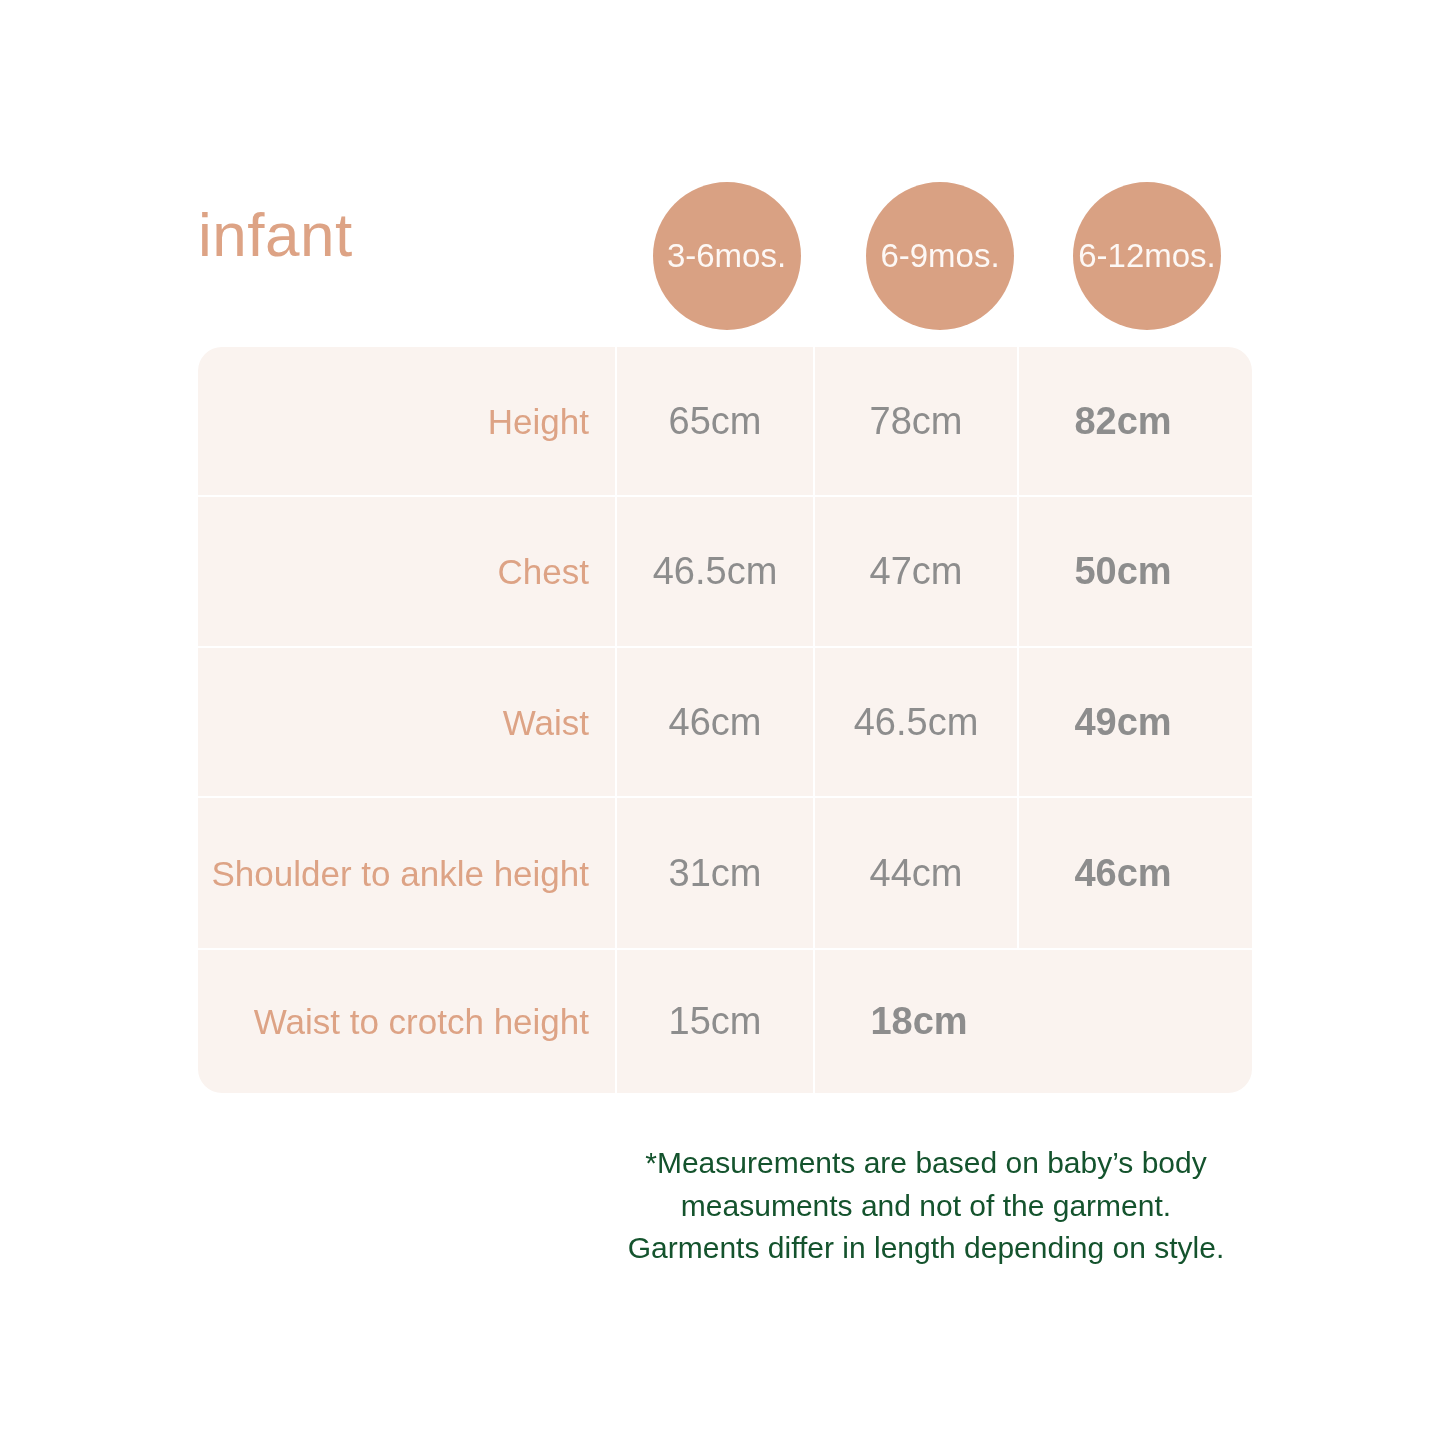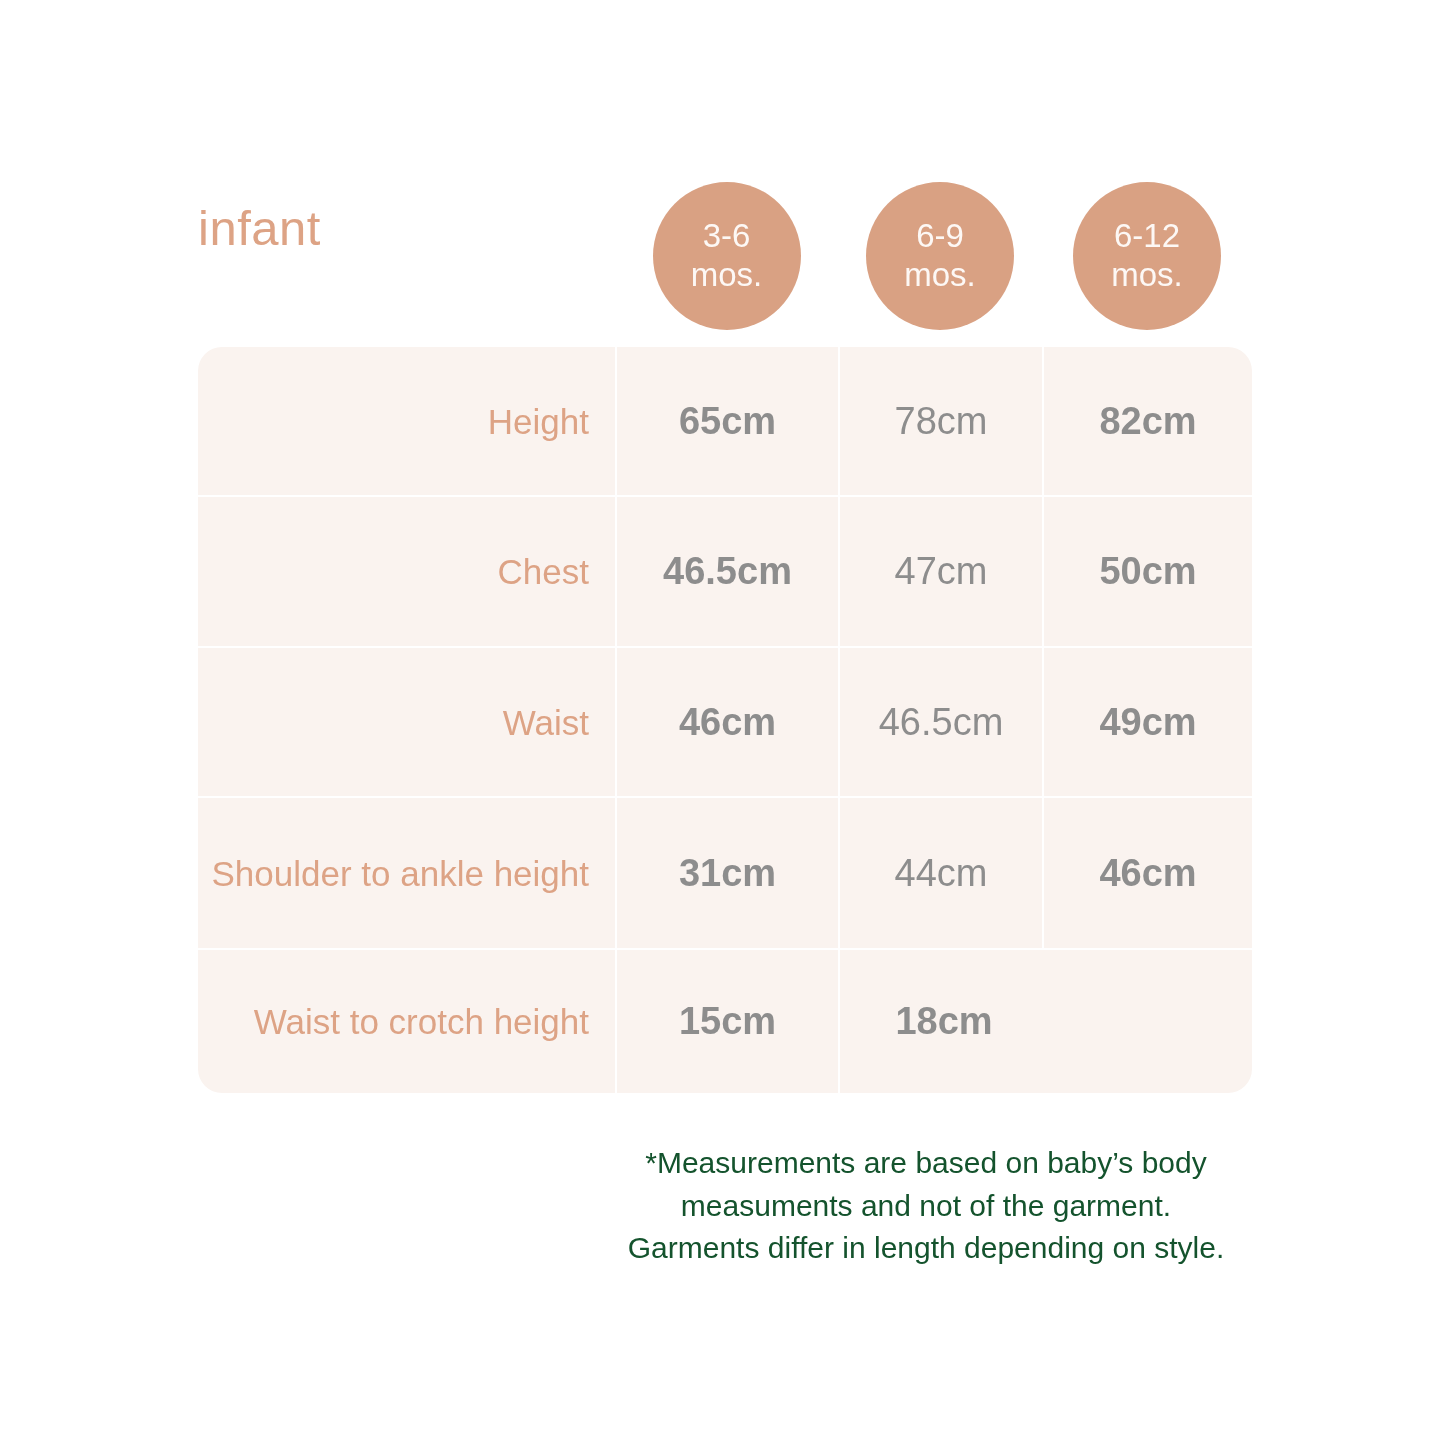--- a/index.html
+++ b/index.html
@@ -17,21 +17,21 @@
     width: 1445px;
     height: 1444px;
     background: #ffffff;
   }
 
   
   .chart-title {
     position: absolute;
     left: 198px;
     top: 204px;
-    font-size: 49px;
+    font-size: 62px;
     font-weight: 400;
     letter-spacing: 0.5px;
     color: #dda385;
     line-height: 1;
   }
 
   
   .circles {
     position: absolute;
     left: 615px;
@@ -49,21 +49,21 @@
   .circle-cell:nth-child(1) { width: 223px; }
   .circle-cell:nth-child(2) { width: 204px; }
   .circle-cell:nth-child(3) { width: 210px; }
 
   .size-circle {
     width: 148px;
     height: 148px;
     border-radius: 50%;
     background: #d9a183;
     display: flex;
-    flex-direction: column;
+    flex-direction: row;
     align-items: center;
     justify-content: center;
     color: #fdf8f5;
     font-size: 33px;
     font-weight: 400;
     line-height: 1.18;
     text-align: center;
   }
   .size-circle .range { display: block; }
   .size-circle .unit  { display: block; }
@@ -104,21 +104,21 @@
 
   .t-val {
     display: flex;
     align-items: center;
     justify-content: center;
     color: #8d8d8d;
     font-size: 38px;
     font-weight: 300;
     border-left: 2px solid #ffffff;
   }
-  .t-val.c1 { width: 223px; font-weight: bold; }
+  .t-val.c1 { width: 198px; }
   .t-val.c2 { width: 204px; }
   .t-val.c3 { width: 210px; font-weight: bold; }
 
   
   .t-row.r1 { flex: 1.02 1 0; }
   .t-row.r2 { flex: 1.02 1 0; }
   .t-row.r3 { flex: 1.02 1 0; }
   .t-row.r4 { flex: 1.03 1 0; }
   .t-row.r5 { flex: 0.98 1 0; }
 

